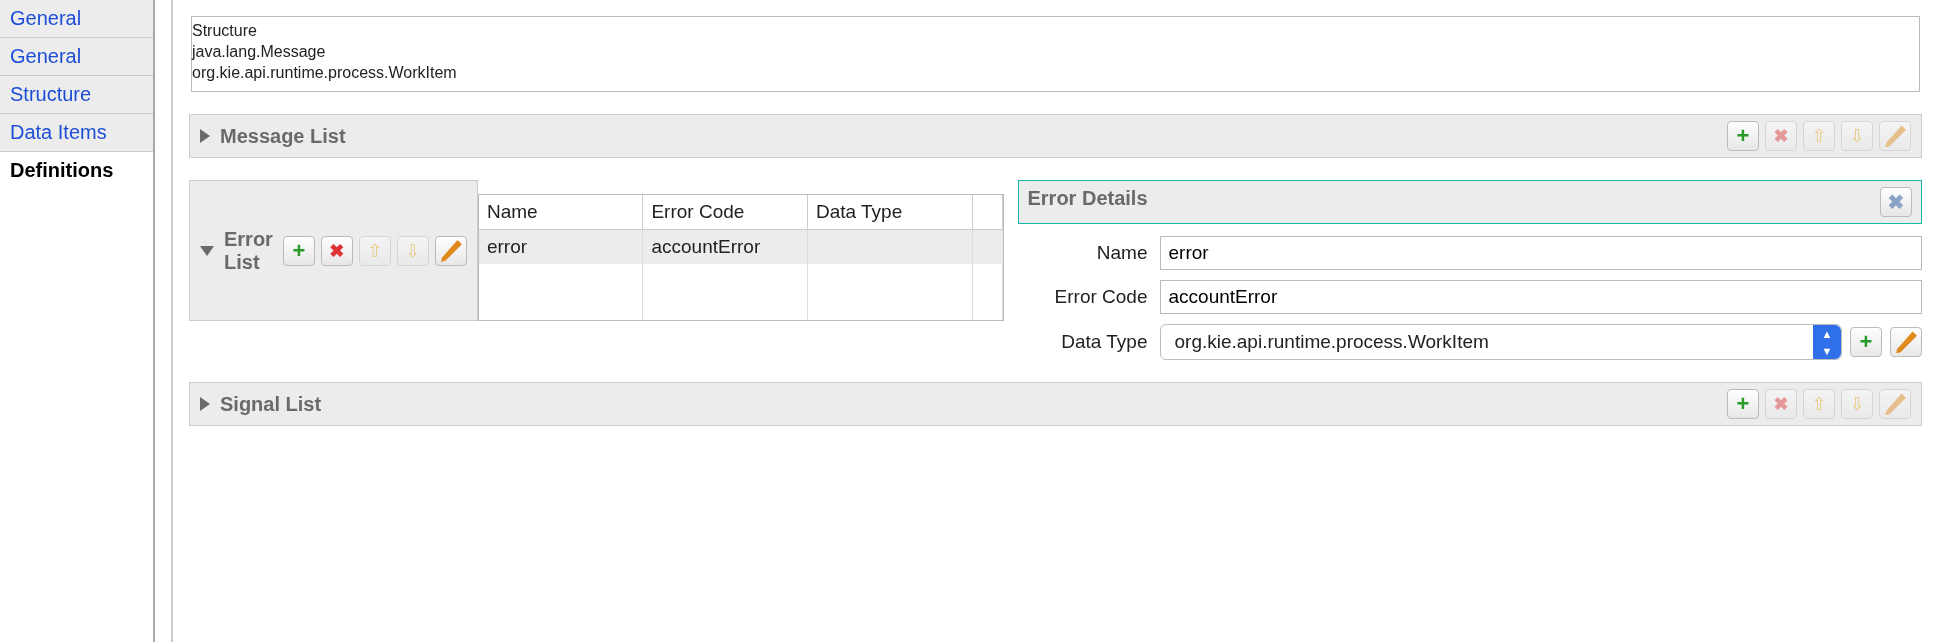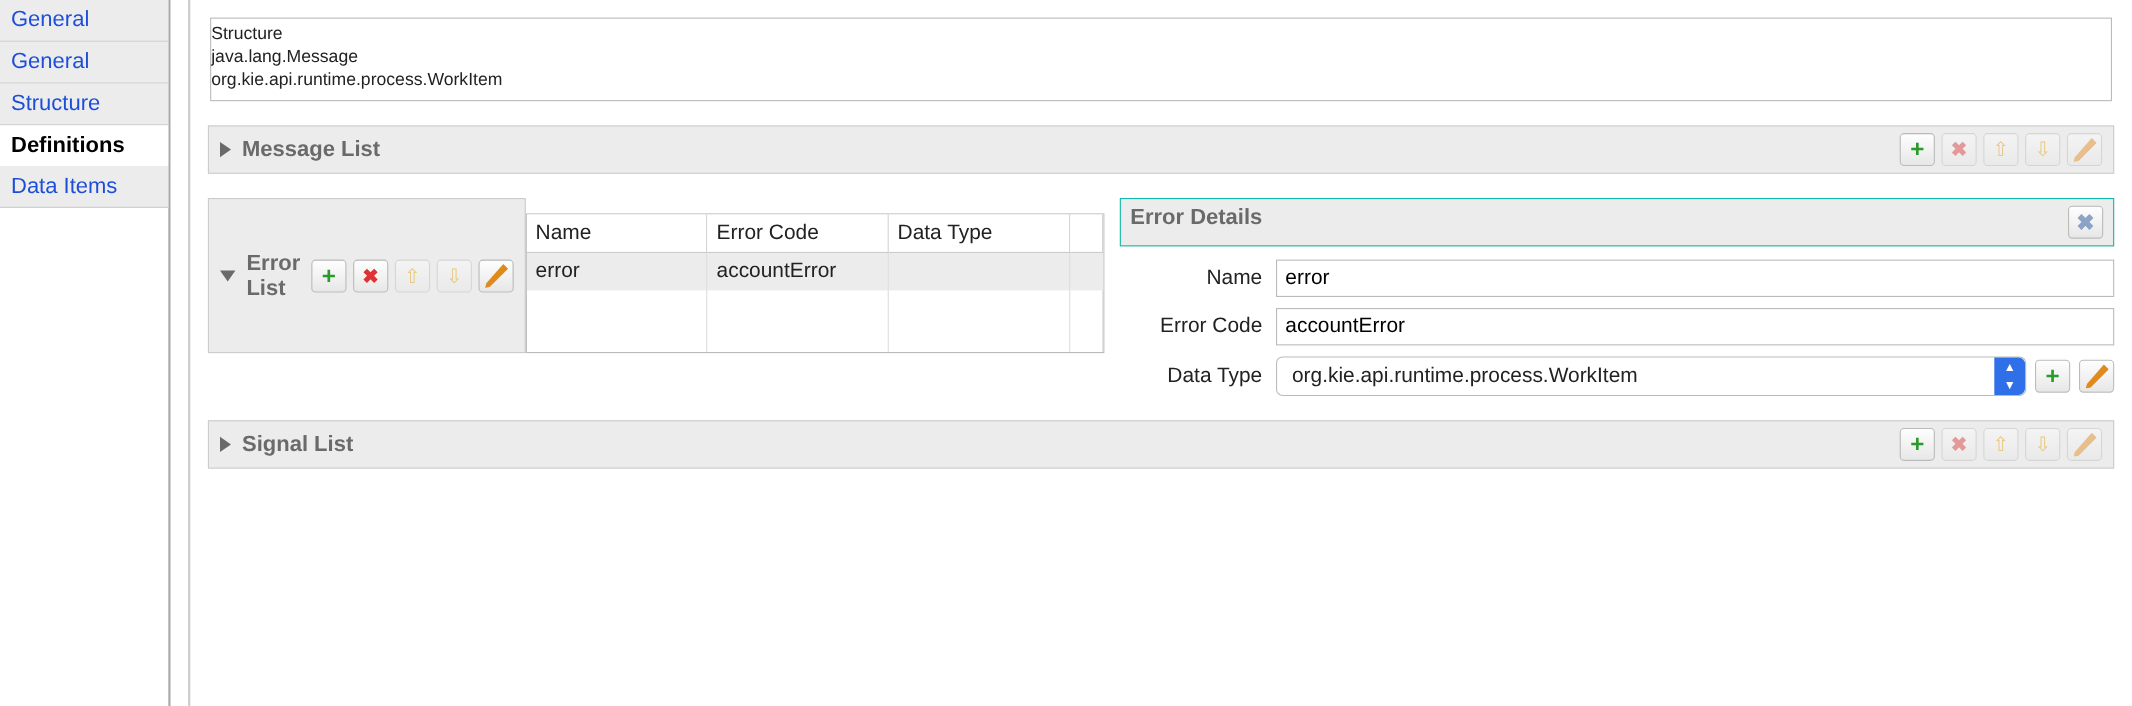--- a/index.html
+++ b/index.html
@@ -231,22 +231,22 @@
 </style>
 </head>
 <body>
 
 <div class="root">
 
   <div class="sidebar">
     <div class="sidebar-tab">General</div>
     <div class="sidebar-tab">General</div>
     <div class="sidebar-tab">Structure</div>
+    <div class="sidebar-tab">Data Items</div>
     <div class="sidebar-tab active">Definitions</div>
-    <div class="sidebar-tab">Data Items</div>
   </div>
 
   <div class="main">
 
     <div class="structure-box">
       <div>Structure</div>
       <div>java.lang.Message</div>
       <div>org.kie.api.runtime.process.WorkItem</div>
     </div>
 

